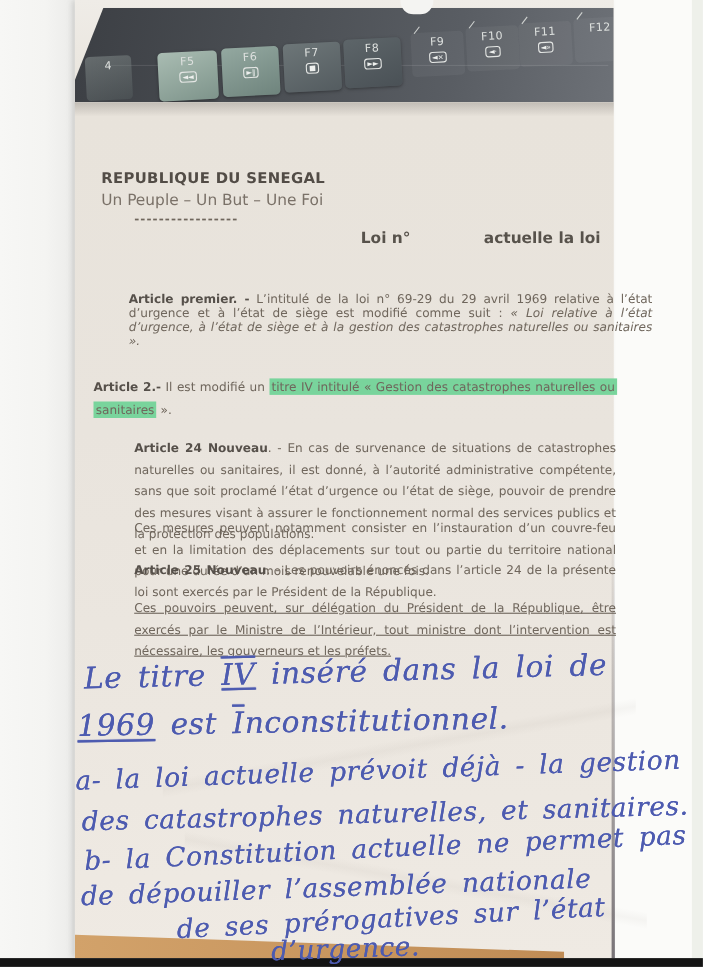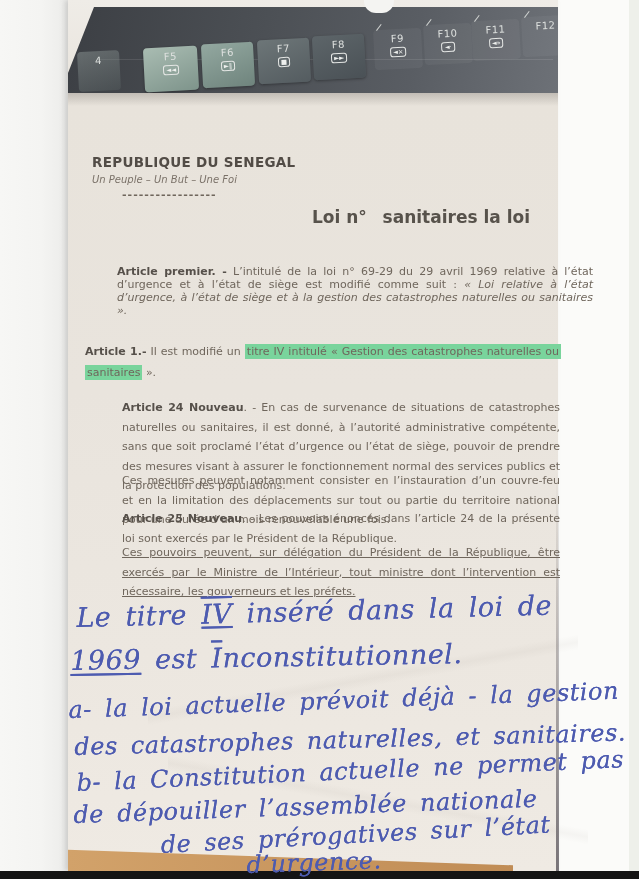--- a/index.html
+++ b/index.html
@@ -39,23 +39,23 @@
   .k6{left:306px;top:22px;width:48px;height:40px;background:rgba(220,225,225,.06);}
   .k7{left:356px;top:17px;width:48px;height:40px;background:rgba(220,225,225,.06);}
   .k8{left:404px;top:13px;width:48px;height:40px;background:rgba(220,225,225,.06);}
   .k9{left:454px;top:9px;width:48px;height:40px;background:rgba(220,225,225,.06);}
   .tick::before{content:"";position:absolute;left:2px;top:-3px;width:8px;height:1px;background:#cfd2d0;
                 transform:rotate(-50deg);}
   
   .doc{position:absolute;left:0;top:0;width:490px;z-index:2;color:#6f665c;}
   .hdr{position:absolute;left:24px;top:142px;margin-top:12px;}
   .country{font-size:13.5px;font-weight:bold;color:#524c46;letter-spacing:.3px;}
-  .motto{font-size:10px;font-style:italic;color:#7a7168;margin-top:4px;}
+  .motto{font-size:14px;color:#7a7168;margin-top:4px;}
   .dashes{font-size:11px;font-weight:bold;color:#6f665c;letter-spacing:1px;margin:3px 0 0 30px;}
-  .title-block{position:absolute;left:244px;top:208px;width:218px;font-weight:bold;font-size:17px;
+  .title-block{position:absolute;left:260px;top:208px;width:218px;font-weight:bold;font-size:14px;
                line-height:19px;color:#57524b;text-align:justify;}
   .t-line1{display:flex;justify-content:space-between;}
   .para{position:absolute;font-size:11px;text-align:justify;}
   .p1{left:17px;top:265px;width:476px;line-height:13px;margin-left:32px;}
   .p2{left:17px;top:342px;width:476px;line-height:20.5px;}
   .p24{left:54px;top:398px;width:438px;line-height:19.5px;}
   .pmes{left:54px;top:471px;width:438px;line-height:19.5px;}
   .p25{left:54px;top:509px;width:438px;line-height:19.5px;}
   .ppow{left:54px;top:543px;width:438px;line-height:19.5px;text-decoration:underline;}
   .blbl{font-weight:bold;color:#56504a;}
@@ -145,30 +145,30 @@
 
       <div class="hdr">
         <div class="country">REPUBLIQUE DU SENEGAL</div>
         <div class="motto">Un Peuple – Un But – Une Foi</div>
         <div class="dashes">-----------------</div>
       </div>
 
       <div class="title-block">
         <div class="t-line1">
           <span>Loi n°</span>
-          <span>sanitaires la loi</span>
+          <span>actuelle la loi</span>
         </div>
       </div>
 
       <div class="para p1">
         <span class="blbl">Article premier. -</span><span> L’intitulé de la loi n° 69-29 du 29 avril 1969 relative à l’état d’urgence et à l’état de siège est modifié comme suit : </span><span class="it">« Loi relative à l’état d’urgence, à l’état de siège et à la gestion des catastrophes naturelles ou sanitaires ».</span>
       </div>
 
       <div class="para p2">
-        <span class="blbl">Article 1.-</span><span> Il est modifié un </span><span class="hl">titre IV intitulé « Gestion des catastrophes naturelles ou sanitaires</span><span> ».</span>
+        <span class="blbl">Article 2.-</span><span> Il est modifié un </span><span class="hl">titre IV intitulé « Gestion des catastrophes naturelles ou sanitaires</span><span> ».</span>
       </div>
 
       <div class="para p24">
         <span class="blbl">Article 24 Nouveau</span><span>. - En cas de survenance de situations de catastrophes naturelles ou sanitaires, il est donné, à l’autorité administrative compétente, sans que soit proclamé l’état d’urgence ou l’état de siège, pouvoir de prendre des mesures visant à assurer le fonctionnement normal des services publics et la protection des populations.</span>
       </div>
 
       <div class="para pmes">Ces mesures peuvent notamment consister en l’instauration d’un couvre-feu et en la limitation des déplacements sur tout ou partie du territoire national pour une durée d’un mois renouvelable une fois.</div>
 
       <div class="para p25">
         <span class="blbl">Article 25 Nouveau</span><span>. - Les pouvoirs énoncés dans l’article 24 de la présente loi sont exercés par le Président de la République.</span>

